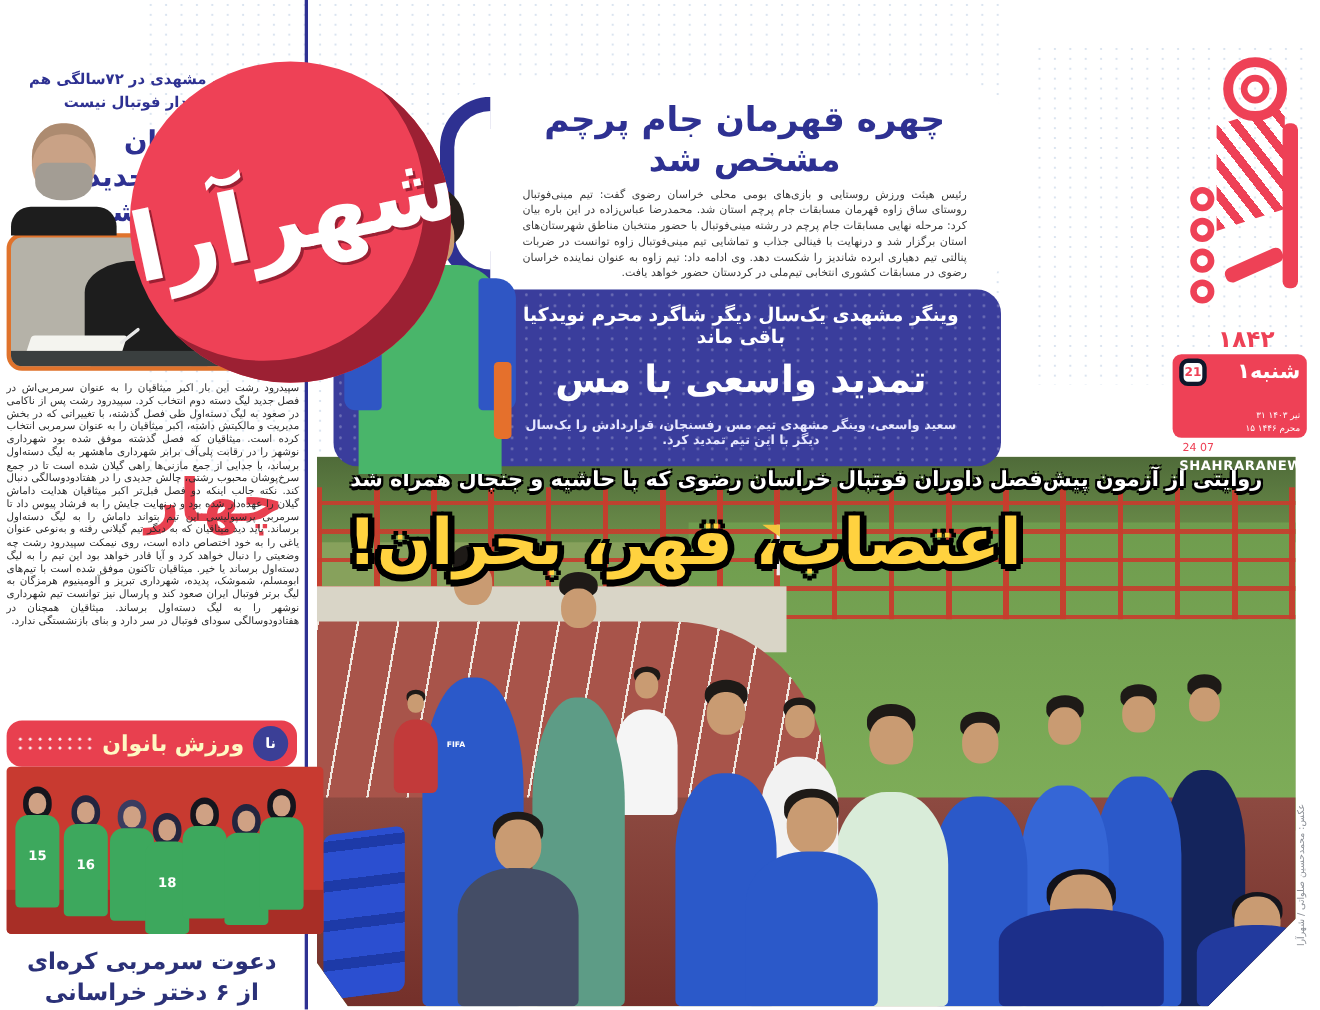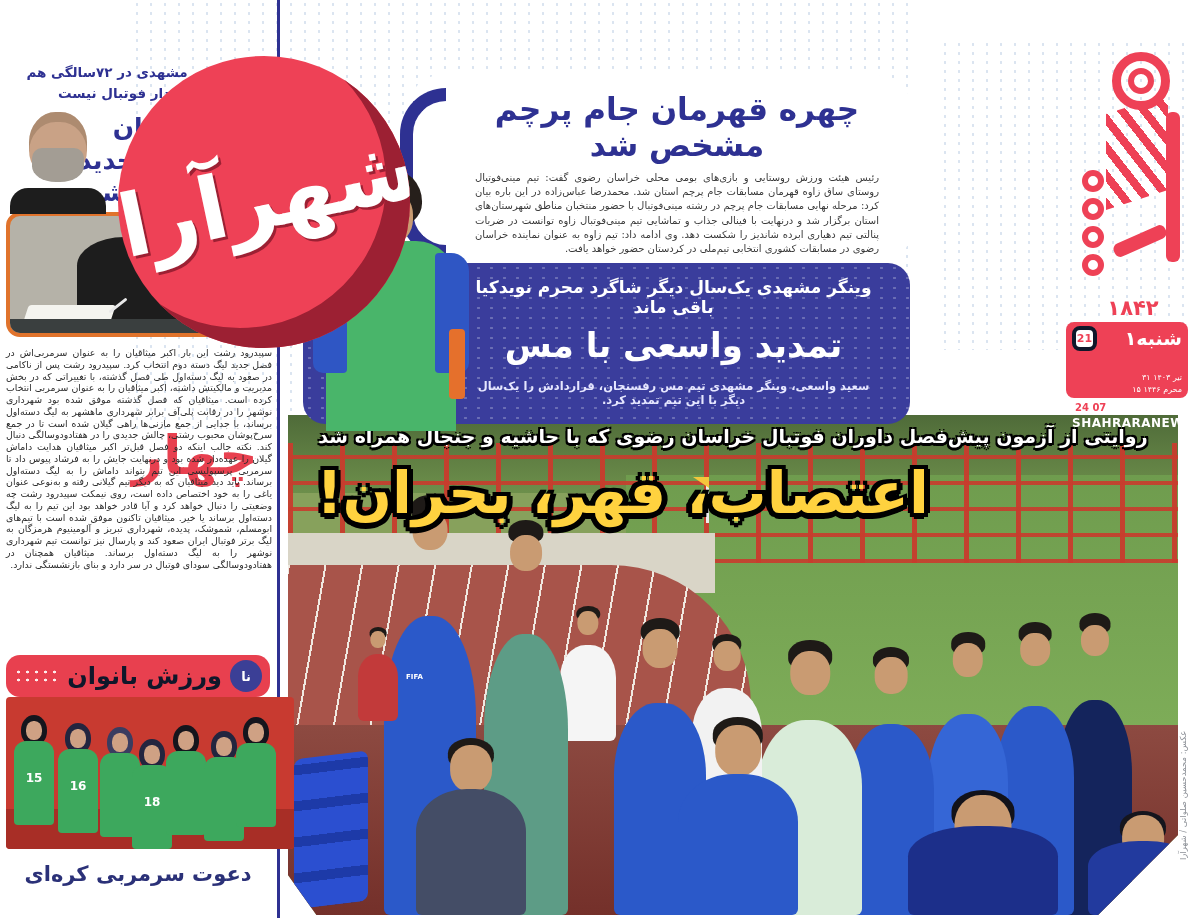--- a/index.html
+++ b/index.html
@@ -22,21 +22,21 @@
   .ring { position:absolute; border:9px solid #ee4156; border-radius:50%; background:transparent; }
   .stripes { position:absolute; background:repeating-linear-gradient(58deg,#ee4156 0 7px, transparent 7px 15px); }
   .bar { position:absolute; background:#ee4156; border-radius:6px; }
   #issue-number { position:absolute; left:1078px; top:296px; width:110px; text-align:center; color:#ee4156; font-weight:bold; font-size:21px; letter-spacing:10px; direction:ltr; z-index:5;}
   
   #date-box { position:absolute; left:1066px; top:322px; width:122px; height:76px; background:#ee4156; border-radius:8px; color:#fff; z-index:5; padding:4px 6px 2px; }
   #date-box .row1 { display:flex; align-items:center; justify-content:space-between; direction:ltr; }
   #day-badge { width:25px; height:25px; border-radius:8px; background:#fff; color:#ee4156; font-weight:bold; font-size:11px; display:flex; align-items:center; justify-content:center; border:4px solid #0f172a; }
   .weekday { font-weight:bold; font-size:19px; line-height:1; }
   #date-box .row2 { display:flex; direction:ltr; align-items:center; margin-top:2px; }
-  #time-code { background:#fff; color:#ee4156; font-weight:bold; font-size:10px; padding:1px 3px; border-radius:3px; direction:ltr;margin-top:48px; }
+  #time-code { background:#fff; color:#ee4156; font-weight:normal; font-size:10px; padding:1px 3px; border-radius:3px; direction:ltr;margin-top:48px; }
   .dates { flex:1; text-align:right; font-size:8px; line-height:1.45; }
   #website { text-align:center; font-weight:bold; font-size:12px; letter-spacing:.5px; margin-top:2px; direction:ltr; }
   .sr { position:absolute; width:1px; height:1px; overflow:hidden; clip-path:inset(50%); }
 
   
   #top-card { position:absolute; left:415px; top:81px; width:490px; height:176px; background:#fff; border-radius:26px; z-index:2; box-shadow:0 0 0 6px #fff; padding:10px 26px 10px 60px; }
   #top-card h1 { color:#2e3192; font-size:31px; font-weight:bold; text-align:center; letter-spacing:-.5px; }
   #top-card p { margin-top:8px; color:#3a3a3a; font-size:10px; line-height:1.42; text-align:justify; }
   #top-bracket { position:absolute; left:400px; top:88px; width:46px; height:170px; border:13px solid #2e3192; border-right:0;
       border-radius:46px 0 0 46px; z-index:3; }
@@ -104,21 +104,21 @@
   .mp-table { position:absolute; left:0; bottom:0; width:100%; height:12%; background:#3a3f3f; }
   .mp-pen { position:absolute; left:38%; bottom:22%; width:22px; height:3px; background:#e8e8e8; transform:rotate(-38deg); border-radius:2px; }
   #misaghian-body { position:absolute; left:6px; top:347px; width:266px; height:300px; color:#2b2b2b; font-size:9.4px; line-height:1.25; text-align:justify; z-index:2; }
   #misaghian-watermark { position:absolute; left:120px; top:424px; width:150px; text-align:center; color:#e8404f; font-weight:bold; font-size:54px; z-index:1; letter-spacing:2px; }
 
   
   #women-banner { position:absolute; left:6px; top:655px; width:264px; height:42px; background:#e8404f; border-radius:14px; z-index:2;
       display:flex; align-items:center; padding:0 8px; direction:rtl; }
   #women-logo { width:32px; height:32px; border-radius:50%; background:#3b3f96; color:#fff; font-weight:bold; font-size:13px;
       display:flex; align-items:center; justify-content:center; flex:0 0 auto; }
-  #women-banner .label { color:#0f172a; font-weight:bold; font-size:24px; margin:0 8px; letter-spacing:-.5px; }
+  #women-banner .label { color:#fef9c3; font-weight:bold; font-size:20px; margin:0 8px; letter-spacing:-.5px; }
   .dotstrip { flex:1; height:16px; background-image:radial-gradient(circle,#fff 1.3px, transparent 1.6px); background-size:9px 8px; opacity:.9; }
   #women-photo { position:absolute; left:6px; top:697px; width:288px; height:152px; border-radius:4px; overflow:hidden; background:#c83a30; z-index:2; }
   #women-photo .floor { position:absolute; left:0; bottom:0; width:100%; height:26%; background:#a82e26; }
   .wp { position:absolute; width:44px; height:110px; }
   .wp .hj { position:absolute; left:50%; transform:translateX(-50%); top:0; width:26px; height:30px; background:var(--hj,#23253f); border-radius:50% 50% 44% 44%; }
   .wp .fc { position:absolute; left:50%; transform:translateX(-50%); top:6px; width:16px; height:19px; background:#cfa184; border-radius:46%; }
   .wp .js { position:absolute; left:2px; right:2px; top:26px; bottom:0; background:#3da85d; border-radius:12px 12px 4px 4px; }
   .wp .num { position:absolute; left:50%; transform:translateX(-50%); top:56px; color:#fff; font-weight:bold; font-size:12px; direction:ltr; }
   #women-headline { position:absolute; left:6px; top:860px; width:264px; text-align:center; color:#2b3178; font-weight:bold; font-size:21px; line-height:1.35; z-index:2; }
 </style>
@@ -342,15 +342,16 @@
         <i class="js"></i>
       </div>
     <div class="wp" style="left:228px;top:20px;--hj:#15151d;">
         <i class="hj"></i>
         <i class="fc"></i>
         <i class="js"></i>
       </div>
   </div>
   <div id="women-headline">
     <div>دعوت سرمربی کره‌ای</div>
+    <div>از ۶ دختر خراسانی</div>
   </div>
 
 </div>
 
 </body></html>

